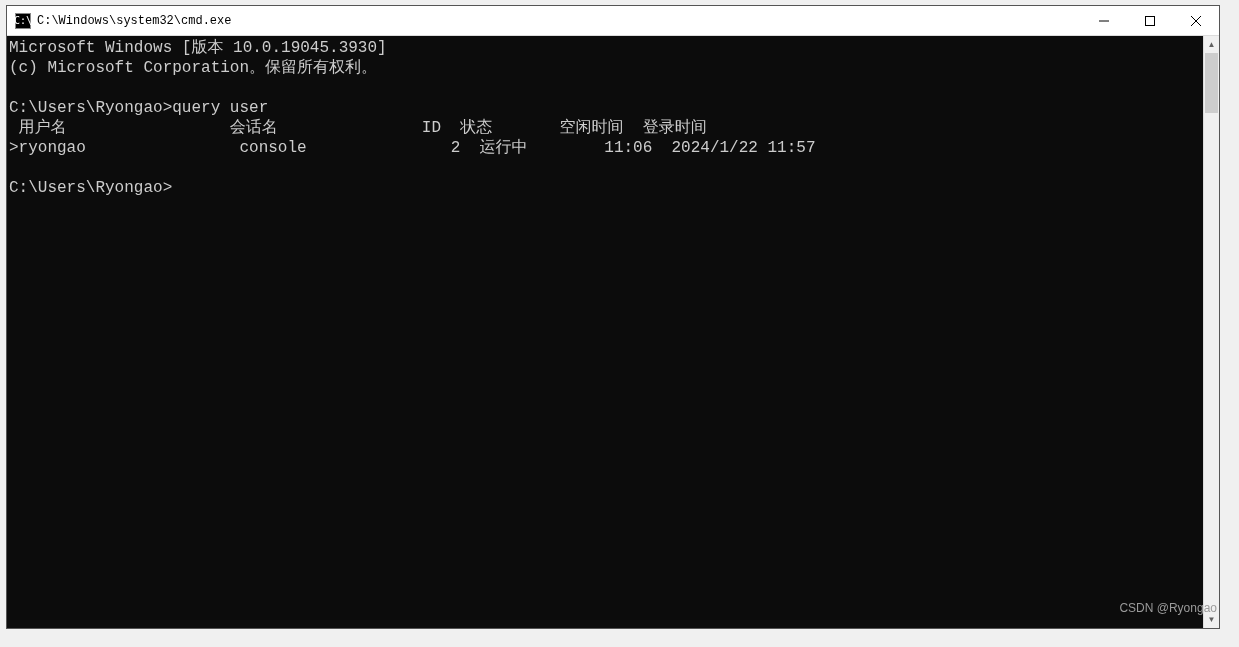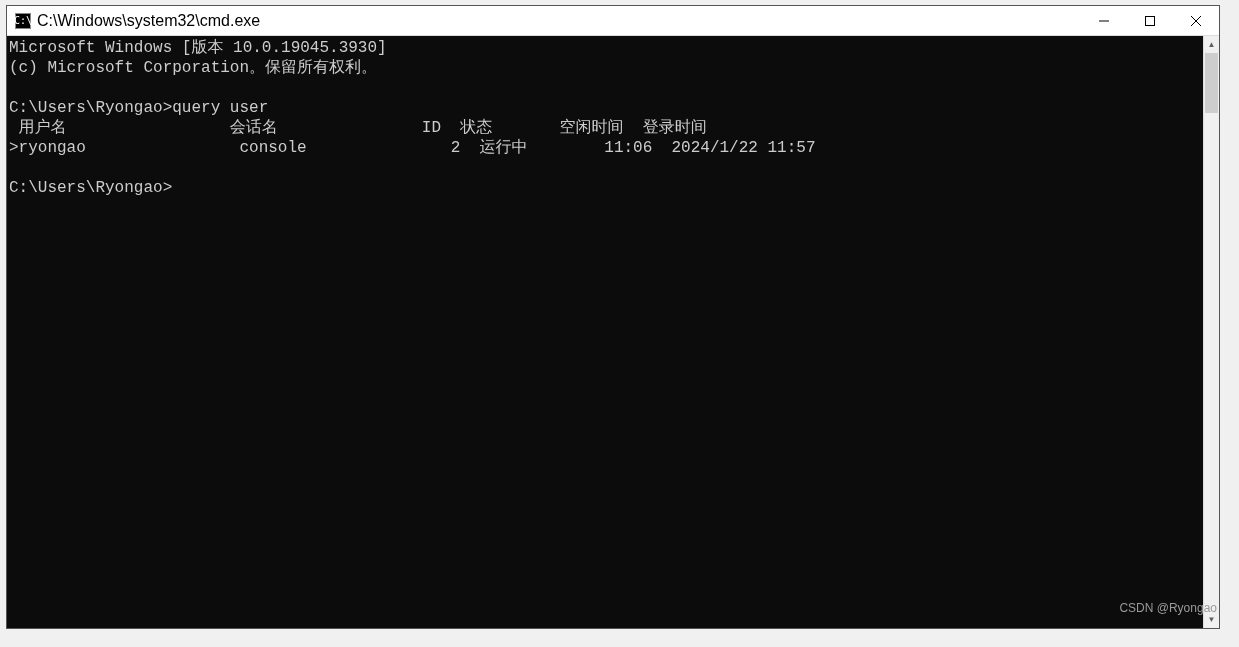--- a/index.html
+++ b/index.html
@@ -43,23 +43,23 @@
       align-items: center;
       justify-content: center;
       font-size: 10px;
       background: #000;
       color: #fff;
       font-family: Consolas, monospace;
       border: 1px solid #888;
     }
     .titlebar-title {
       flex: 1;
-      font-size: 16px;
+      font-size: 12px;
       color: #000;
-      font-family: Liberation Sans, sans-serif;
+      font-family: Liberation Mono, monospace;
     }
     .win-controls {
       display: flex;
       height: 100%;
     }
     .win-btn {
       width: 46px;
       height: 100%;
       display: flex;
       align-items: center;

